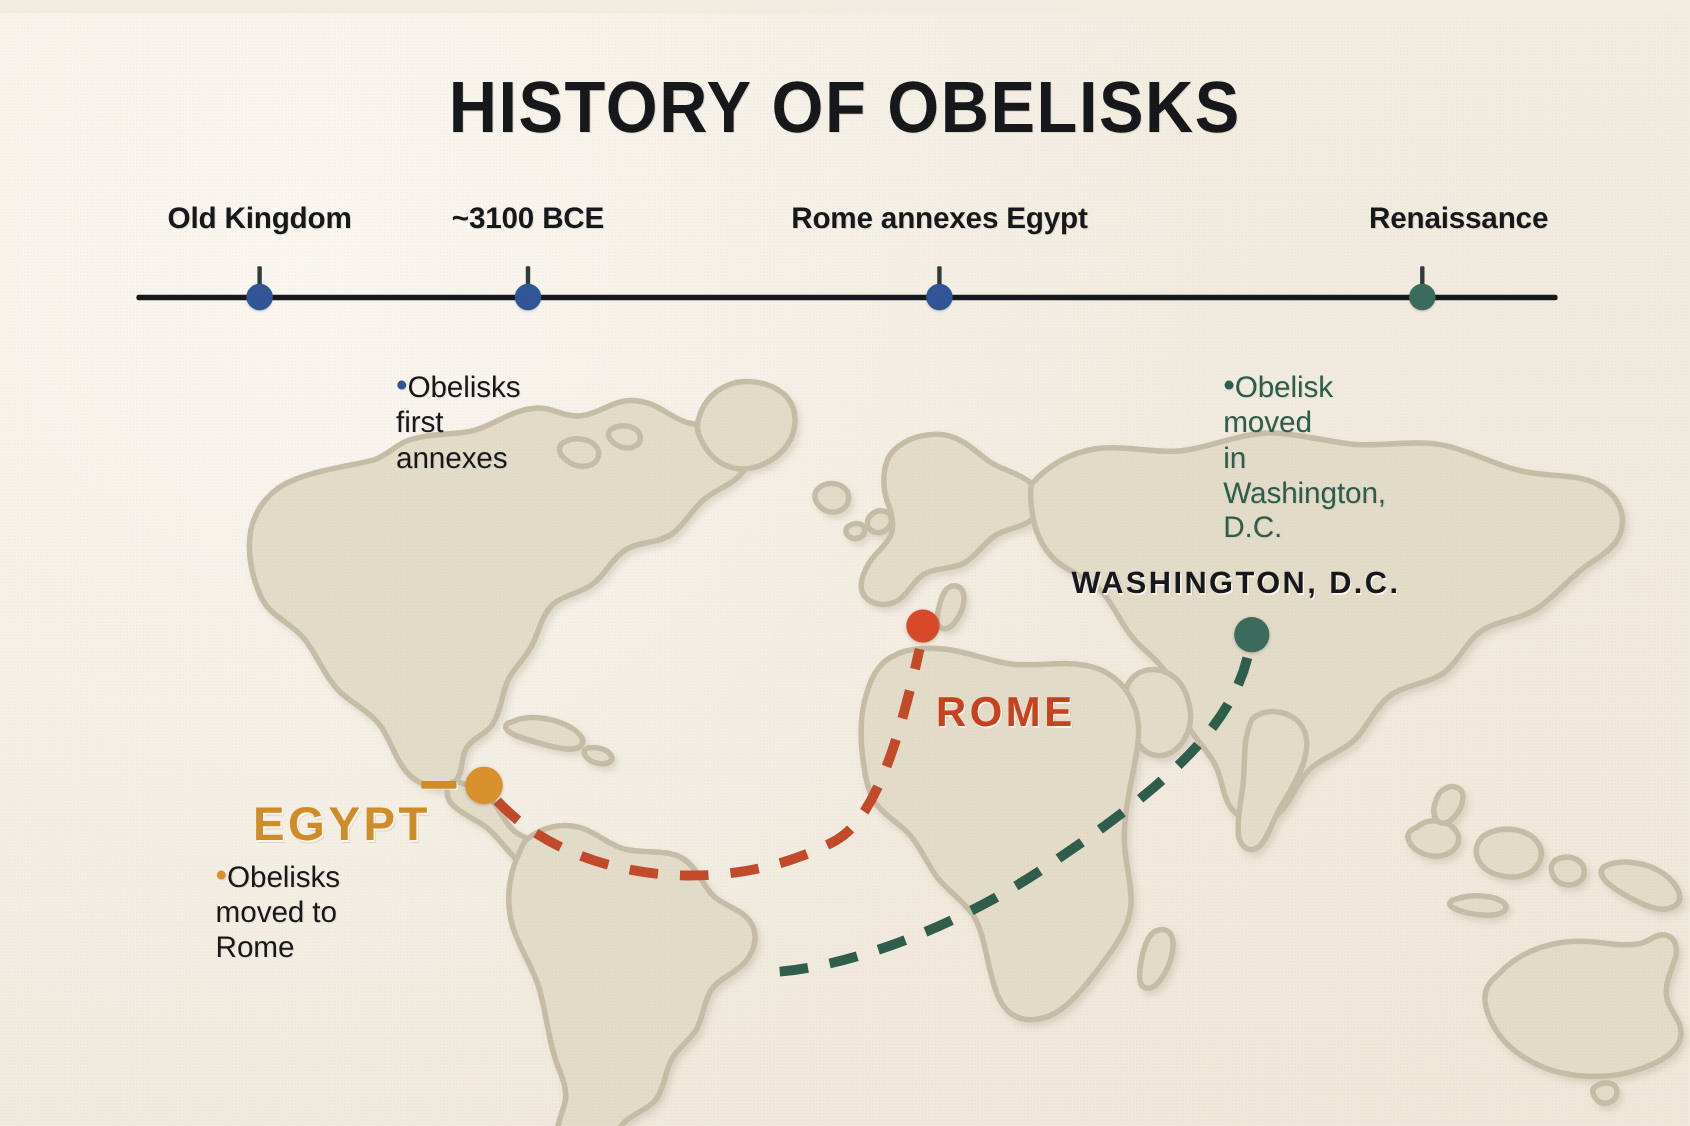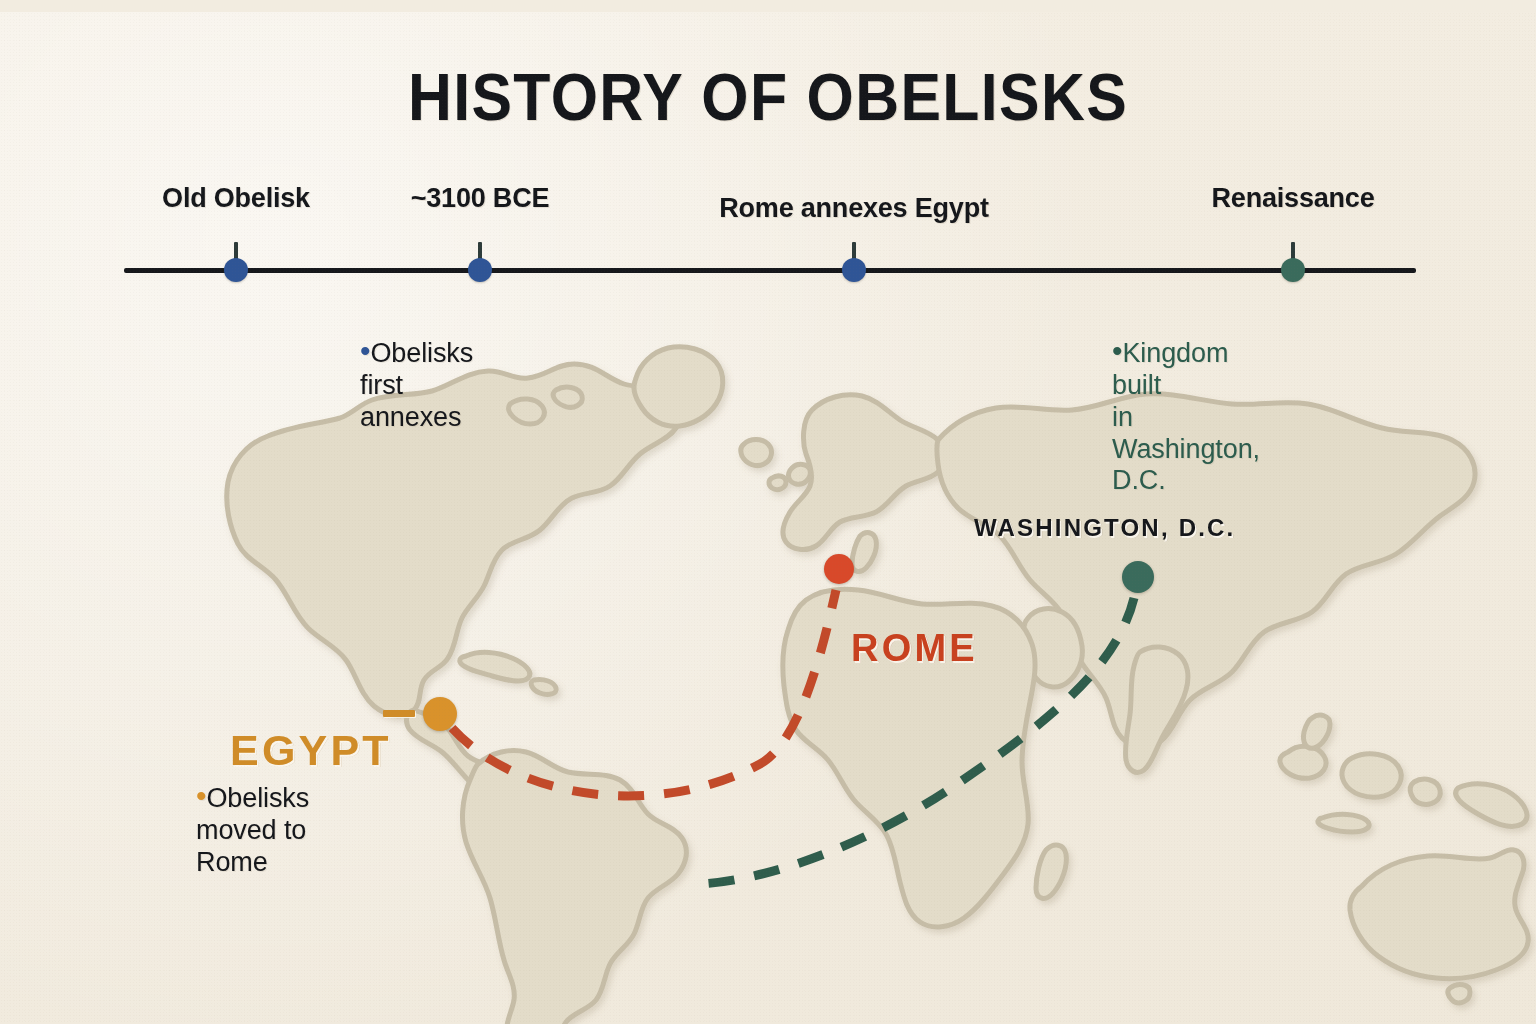--- a/index.html
+++ b/index.html
@@ -161,21 +161,21 @@
     left: 851px;
     top: 615px;
     font-size: 38px;
     letter-spacing: 3.2px;
     color: #c8411f;
     text-shadow: 1.5px 1.5px 0 rgba(255,252,244,0.85), 2px 2px 0 rgba(150,60,25,0.18);
   }
   #label-washington {
     left: 974px;
     top: 502px;
-    font-size: 24px;
+    font-size: 28px;
     letter-spacing: 2.2px;
     color: #15171b;
     text-shadow: 1.5px 1.5px 0 rgba(255,252,244,0.9), 2px 2px 0 rgba(120,105,80,0.22);
   }
 </style>
 </head>
 <body>
 
 <div id="stage">
 
@@ -434,47 +434,47 @@
     <path d="M 452 716 C 520 790, 660 806, 760 752 C 800 730, 822 640, 836 578" fill="none" stroke="#c24a2a" stroke-width="9" stroke-linecap="butt" stroke-dasharray="26 20"></path>
     <path d="M 1134 586 C 1118 650, 1060 702, 960 770 C 870 832, 770 868, 700 872" fill="none" stroke="#2f5d4c" stroke-width="9" stroke-linecap="butt" stroke-dasharray="26 20"></path>
   </svg>
 
   <div id="title">HISTORY OF OBELISKS</div>
 
   <div id="timeline">
     <div id="timeline-axis"></div>
 
     <div class="tl-event">
-      <div class="tl-label" style="left:236px; top:171px;">Old Obelisk</div>
+      <div class="tl-label" style="left:236px; top:171px;">Old Kingdom</div>
       <div class="tl-stem" style="left:236px; top:230px; background:#2d3b3a;"></div>
       <div class="tl-dot" style="left:236px; top:258px; background:#2f5596;"></div>
     </div>
 
     <div class="tl-event">
       <div class="tl-label" style="left:480px; top:171px;">~3100 BCE</div>
       <div class="tl-stem" style="left:480px; top:230px; background:#2d3b3a;"></div>
       <div class="tl-dot" style="left:480px; top:258px; background:#2f5596;"></div>
       <div class="tl-note" style="left:360px; top:292px; color:#15171b;">
         <span class="bullet" style="color:#2f5596;">•</span><span>Obelisks first
 annexes</span>
       </div>
     </div>
 
     <div class="tl-event">
-      <div class="tl-label" style="left:854px; top:181px;">Rome annexes Egypt</div>
+      <div class="tl-label" style="left:854px; top:171px;">Rome annexes Egypt</div>
       <div class="tl-stem" style="left:854px; top:230px; background:#2d3b3a;"></div>
       <div class="tl-dot" style="left:854px; top:258px; background:#2f5596;"></div>
     </div>
 
     <div class="tl-event">
-      <div class="tl-label" style="left:1293px; top:171px;">Renaissance</div>
+      <div class="tl-label" style="left:1326px; top:171px;">Renaissance</div>
       <div class="tl-stem" style="left:1293px; top:230px; background:#2d3b3a;"></div>
       <div class="tl-dot" style="left:1293px; top:258px; background:#3a6b5c;"></div>
       <div class="tl-note" style="left:1112px; top:292px; color:#2c5c4d;">
-        <span class="bullet" style="color:#2c5c4d;">•</span><span>Kingdom built
+        <span class="bullet" style="color:#2c5c4d;">•</span><span>Obelisk moved
 in Washington, D.C.</span>
       </div>
     </div>
   </div>
 
   <div>
 
     <div class="map-dot" style="left:440px; top:702px; width:34px; height:34px; background:#d9922b;"></div>
     <div id="egypt-leader"></div>
     <div class="map-label" id="label-egypt">EGYPT</div>

